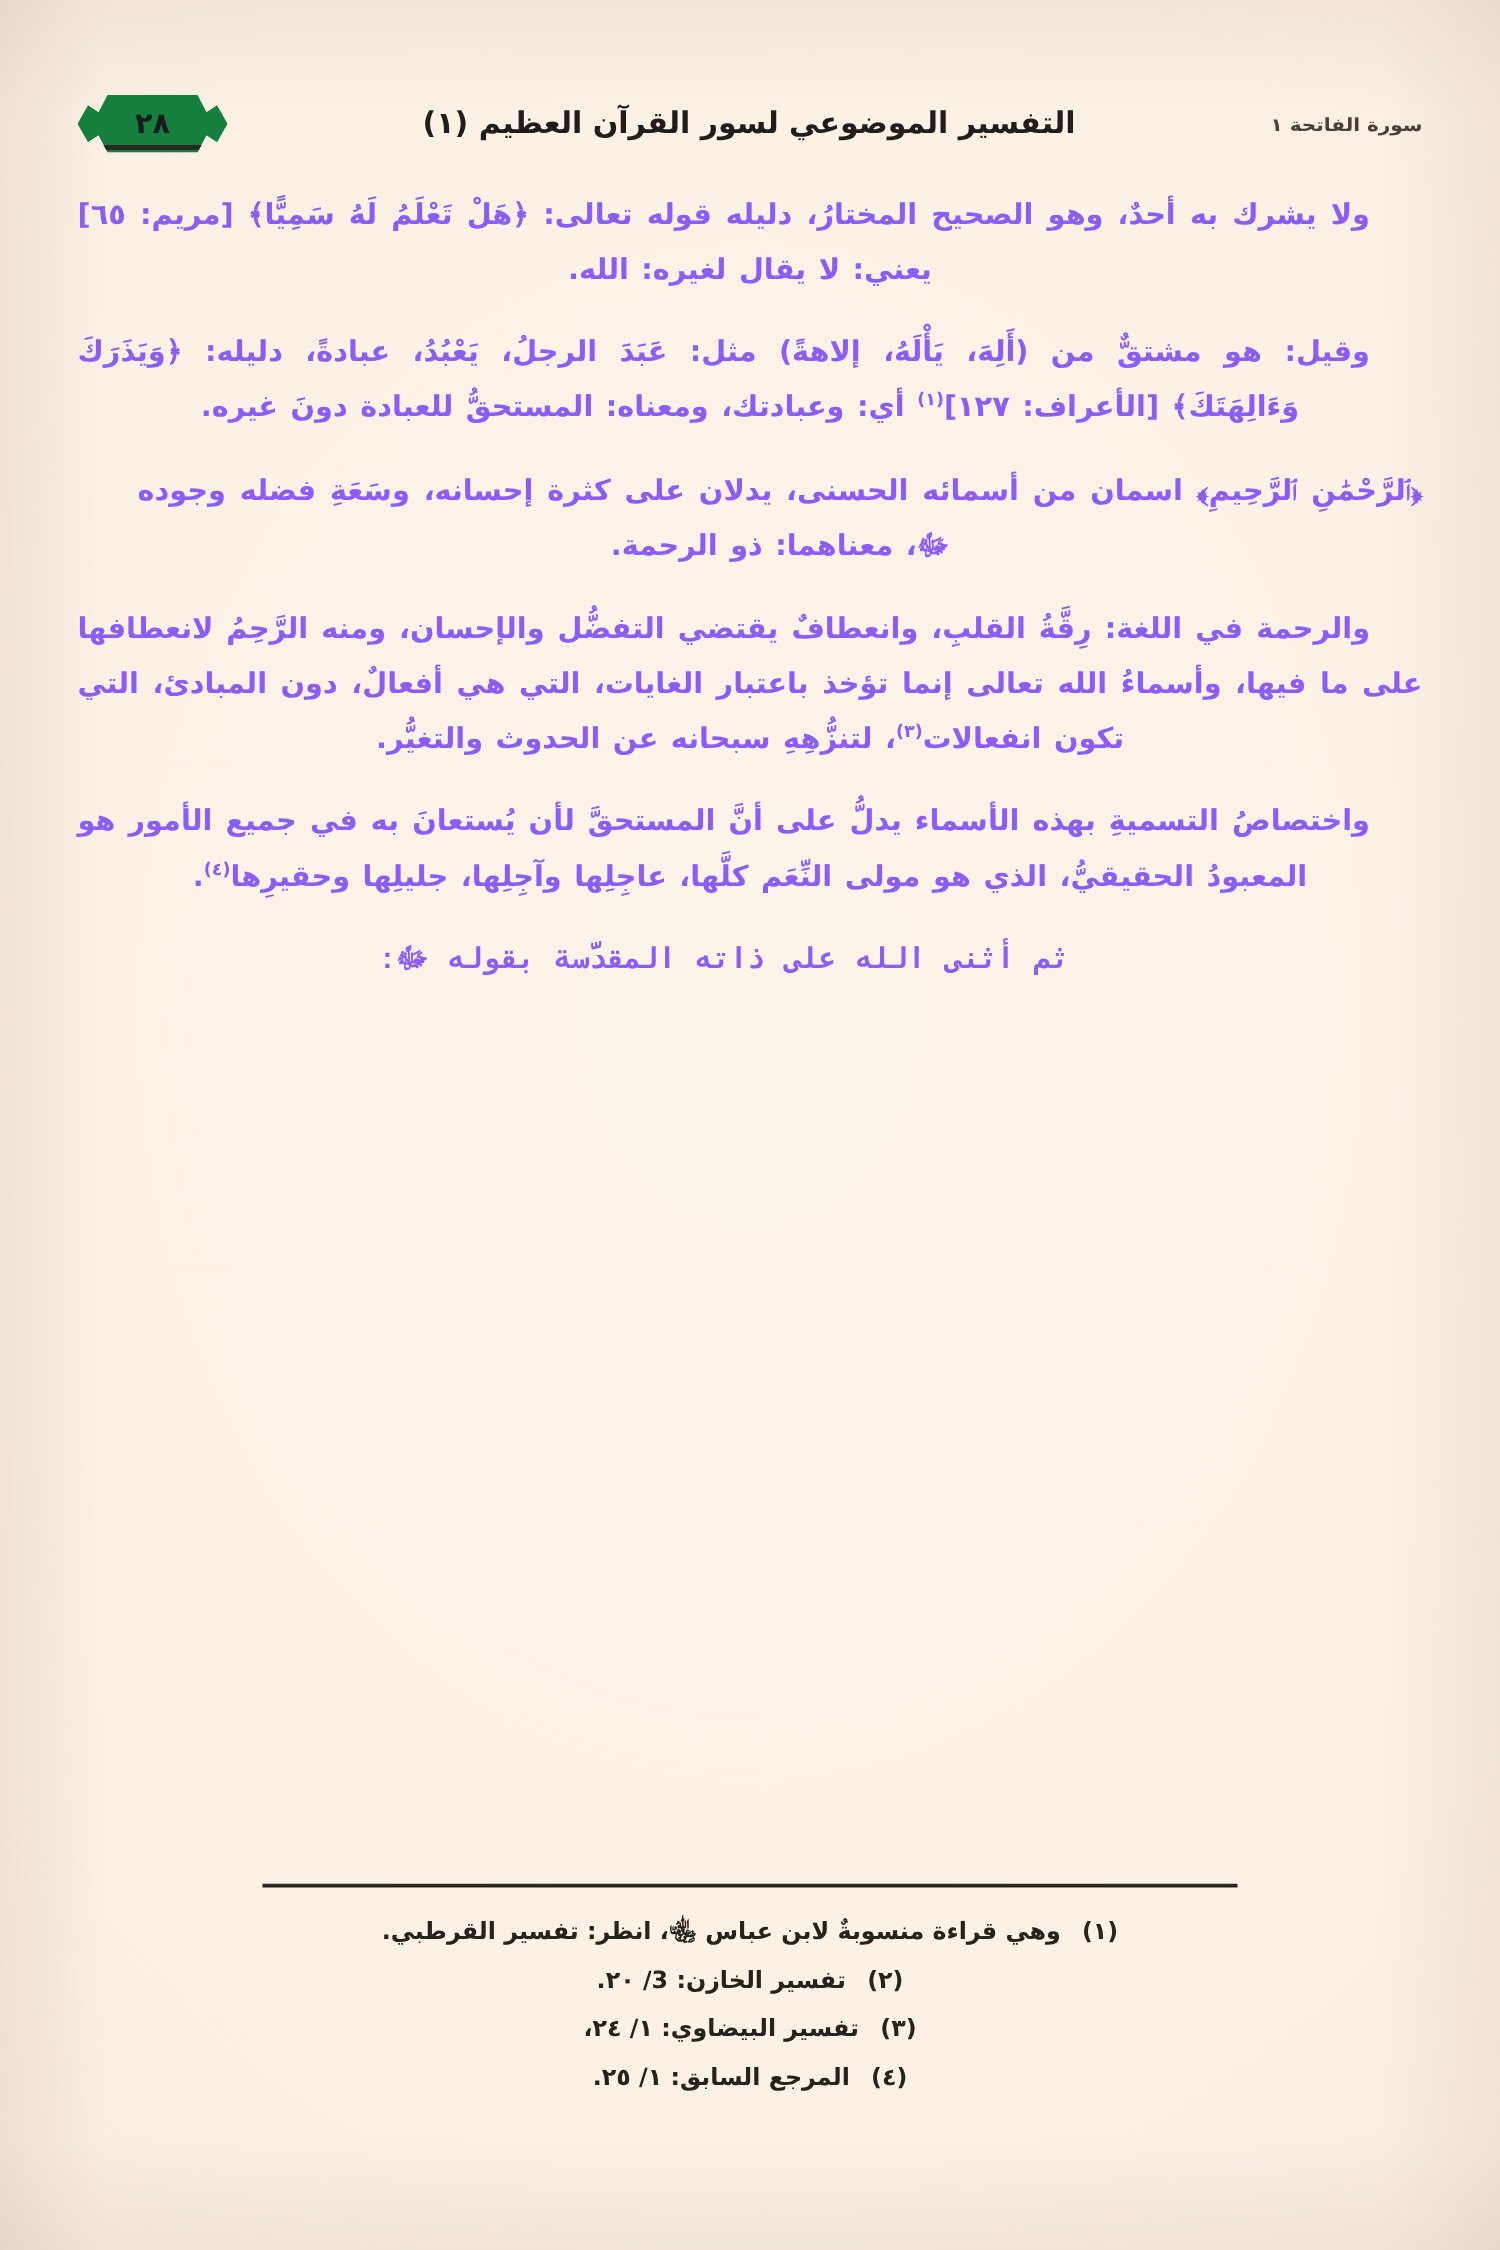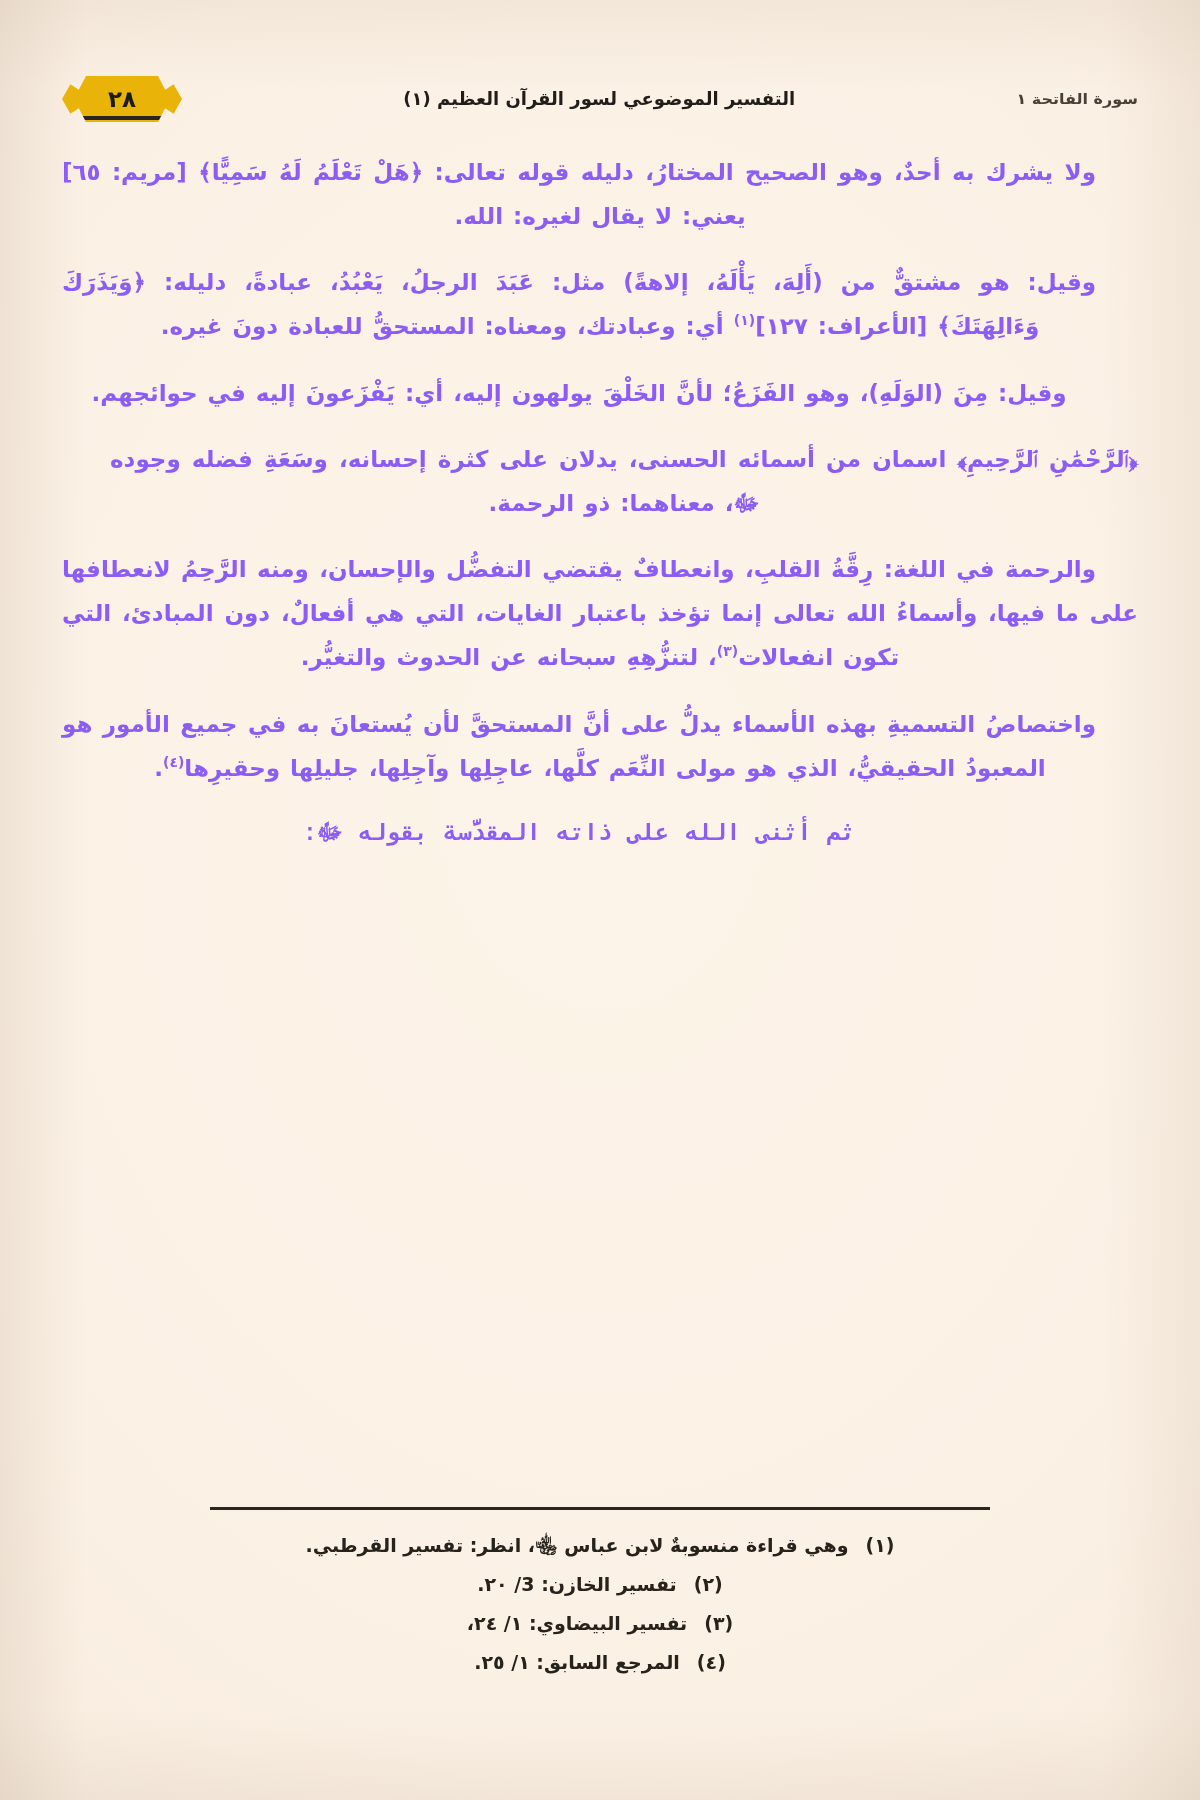--- a/index.html
+++ b/index.html
@@ -53,40 +53,40 @@
     align-items: center;
     justify-content: space-between;
   }
   .header-badge {
     position: relative;
     width: 120px;
     height: 46px;
     display: flex;
     align-items: center;
     justify-content: center;
-    background: #eab308;
+    background: #15803d;
     color: #1b1b1b;
     font-size: 23px;
     font-weight: bold;
     letter-spacing: 1px;
     clip-path: polygon(
       0% 50%, 7% 18%, 14% 30%, 20% 0%, 80% 0%, 86% 30%, 93% 18%, 100% 50%,
       93% 82%, 86% 70%, 80% 100%, 20% 100%, 14% 70%, 7% 82%);
     box-shadow: 0 3px 0 -1px rgba(40,35,30,0.55);
   }
   .header-badge-underline {
     position: absolute;
     bottom: 2px;
     left: 18px;
     right: 18px;
     height: 4px;
     background: #2a2520;
   }
   .header-title {
-    font-size: 18px;
+    font-size: 24px;
     color: #201d1a;
     font-weight: bold;
     white-space: nowrap;
     transform: translateY(-1px);
   }
   .header-surah {
     font-size: 16px;
     color: #4a4038;
     font-weight: bold;
     white-space: nowrap;
@@ -175,23 +175,20 @@
   <div class="body-block">
 
     <p class="para">
       <span>ولا يشرك به أحدٌ، وهو الصحيح المختارُ، دليله قوله تعالى: ﴿هَلْ تَعْلَمُ لَهُ سَمِيًّا﴾ [مريم: ٦٥] يعني: لا يقال لغيره: الله.</span>
     </p>
 
     <p class="para">
       <span>وقيل: هو مشتقٌّ من (أَلِهَ، يَأْلَهُ، إلاهةً) مثل: عَبَدَ الرجلُ، يَعْبُدُ، عبادةً، دليله: ﴿وَيَذَرَكَ وَءَالِهَتَكَ﴾ [الأعراف: ١٢٧]</span><sup class="fn">(١)</sup><span> أي: وعبادتك، ومعناه: المستحقُّ للعبادة دونَ غيره.</span>
     </p>
 
-    <p class="para">
-      <span>وقيل: مِنَ (الوَلَهِ)، وهو الفَزَعُ؛ لأنَّ الخَلْقَ يولهون إليه، أي: يَفْزَعونَ إليه في حوائجهم.</span>
-    </p>
 
 
     <p class="para no-indent">
       <span>﴿ٱلرَّحْمَٰنِ ٱلرَّحِيمِ﴾ اسمان من أسمائه الحسنى، يدلان على كثرة إحسانه، وسَعَةِ فضله وجوده ﷻ، معناهما: ذو الرحمة.</span>
     </p>
 
     <p class="para">
       <span>والرحمة في اللغة: رِقَّةُ القلبِ، وانعطافٌ يقتضي التفضُّل والإحسان، ومنه الرَّحِمُ لانعطافها على ما فيها، وأسماءُ الله تعالى إنما تؤخذ باعتبار الغايات، التي هي أفعالٌ، دون المبادئ، التي تكون انفعالات</span><sup class="fn">(٣)</sup><span>، لتنزُّهِهِ سبحانه عن الحدوث والتغيُّر.</span>
     </p>
 

